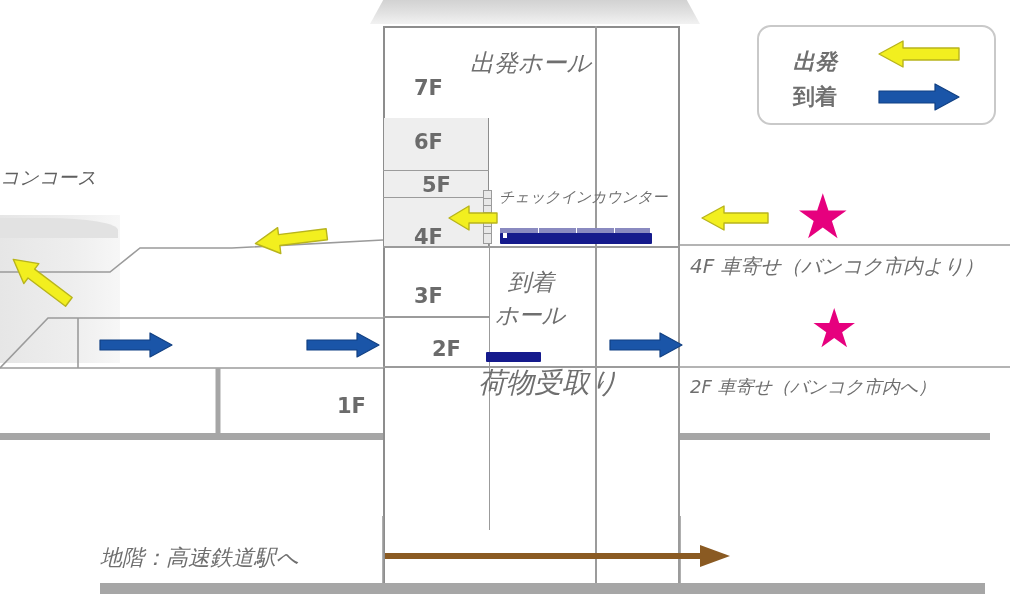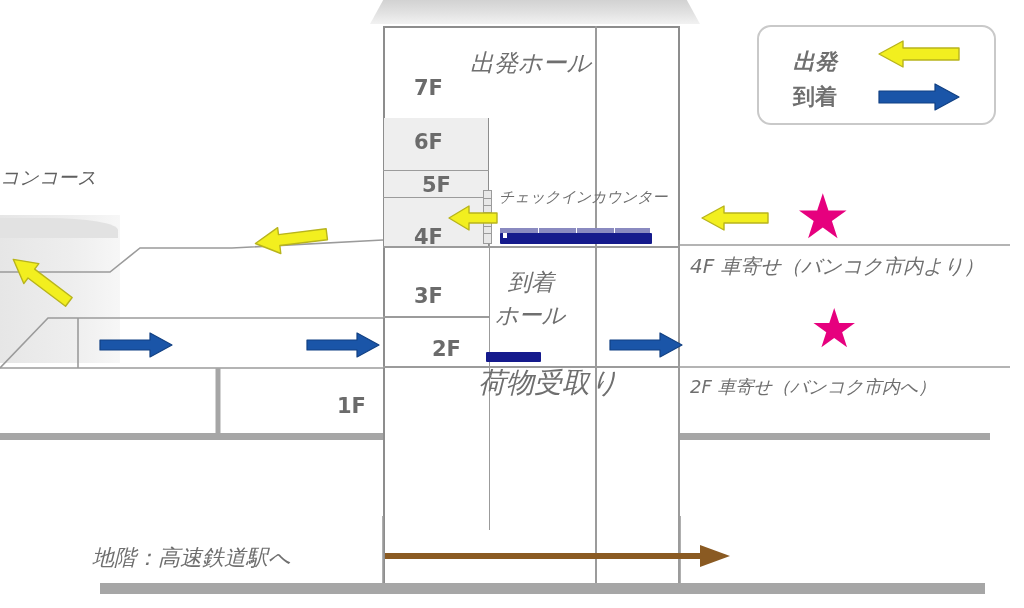--- a/index.html
+++ b/index.html
@@ -182,21 +182,21 @@
   <div class="thickband" style="left:0px;top:433px;width:383px;height:7px;"></div>
   <div class="thickband" style="left:680px;top:433px;width:310px;height:7px;"></div>
   <div class="thickband" style="left:100px;top:583px;width:885px;height:11px;"></div>
 
   <div class="brownline" style="left:385px;top:553px;width:325px;height:6px;"></div>
   <div class="arrow" style="left:700px;top:542px;">
     <svg width="36" height="28" viewBox="0 0 36 28">
       <polygon points="0,3 30,14 0,25" fill="#8a5a22"></polygon>
     </svg>
   </div>
-  <div class="jtext" style="left:92px;top:543px;font-size:22px;">地階：高速鉄道駅へ</div>
+  <div class="jtext" style="left:100px;top:543px;font-size:22px;">地階：高速鉄道駅へ</div>
 
   <div id="legend">
     <div class="lg-label" style="left:34px;top:20px;font-style:italic;">出発</div>
     <div class="lg-label" style="left:34px;top:55px;">到着</div>
 
     <div class="arrow" style="left:118px;top:12px;">
       <svg width="84" height="30" viewBox="0 0 84 30">
         <polygon points="2,15 26,2 26,9 82,9 82,21 26,21 26,28" fill="#f2ef1f" stroke="#b8b41c" stroke-width="1.4" stroke-linejoin="round"></polygon>
       </svg>
     </div>

